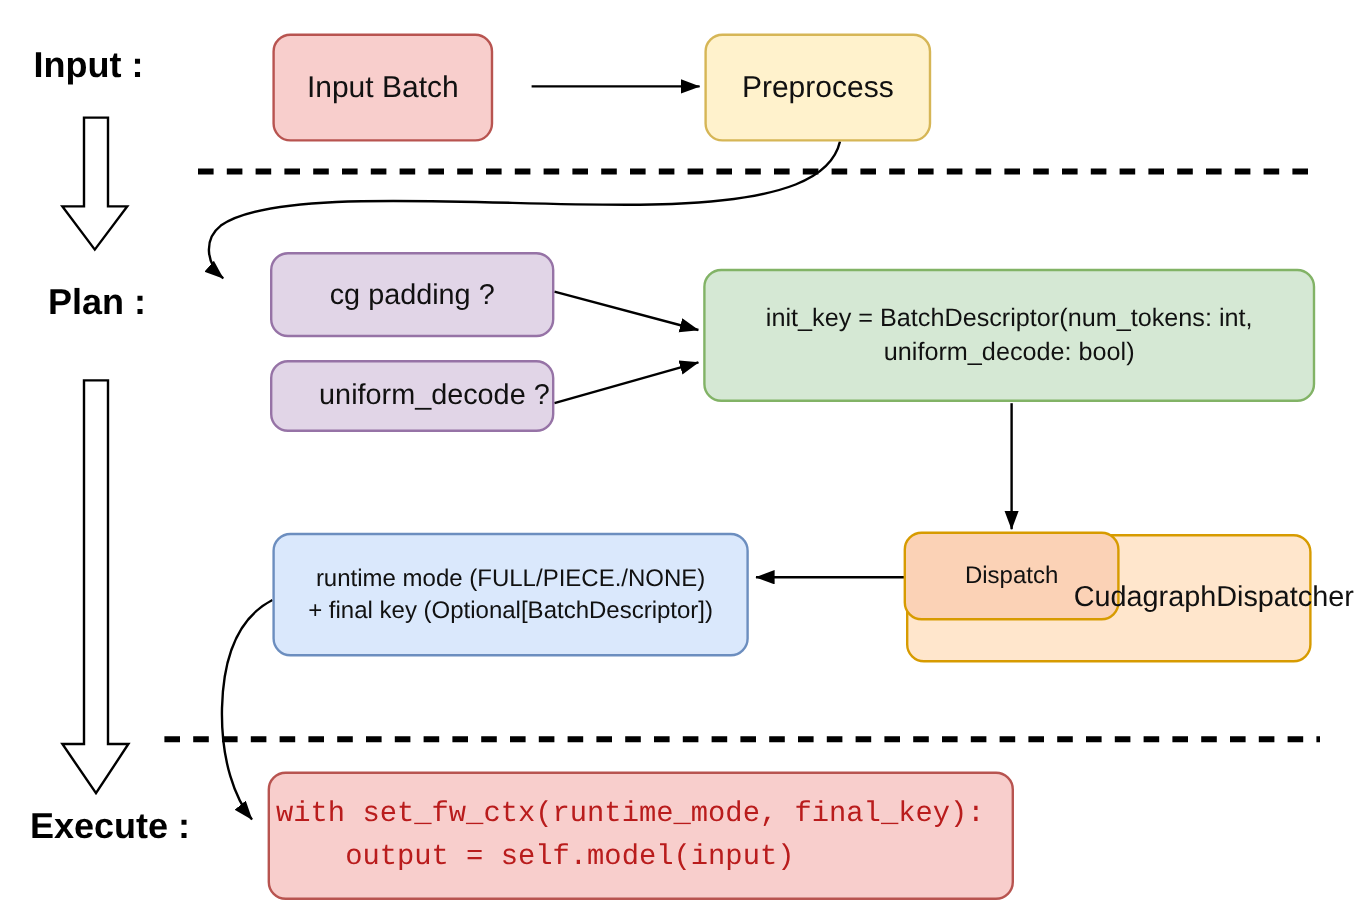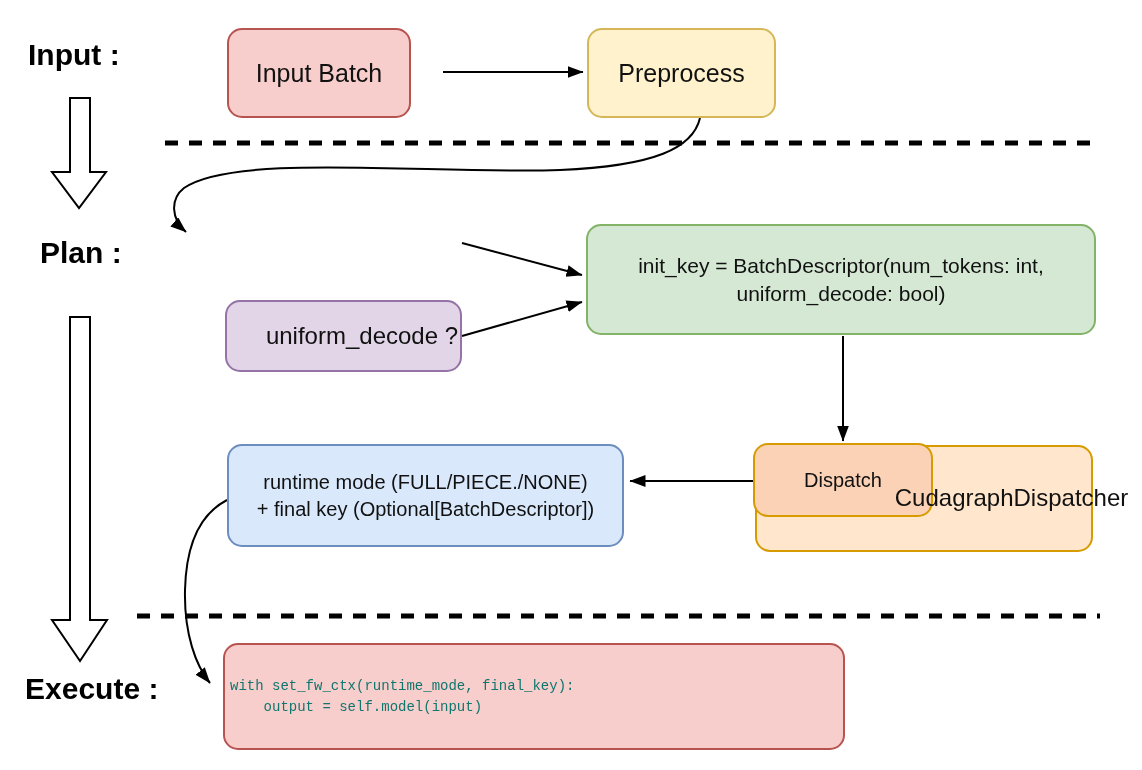--- a/index.html
+++ b/index.html
@@ -37,22 +37,22 @@
     font-weight:bold;
     font-size:30px;
     color:#000;
     white-space:nowrap;
     z-index:1;
   }
   .codebox{
     align-items:flex-start;
     justify-content:center;
     font-family:"Liberation Mono", monospace;
-    font-size:14px;
-    color:#0f766e;
+    font-size:24px;
+    color:#b91c1c;
     line-height:1.5;
     padding-left:5px;
     text-align:left;
   }
   .codebox .codeline{white-space:pre;}
   .twoline{white-space:nowrap;}
 </style>
 </head>
 <body>
 
@@ -85,21 +85,24 @@
   <div class="section-label" style="left:40px;top:236px;">Plan :</div>
   <div class="section-label" style="left:25px;top:672px;">Execute :</div>
 
   <div class="node red" style="left:227px;top:28px;width:184px;height:90px;font-size:25px;">
     <span>Input Batch</span>
   </div>
   <div class="node yellow" style="left:587px;top:28px;width:189px;height:90px;font-size:25px;">
     <span>Preprocess</span>
   </div>
 
-  <div class="node purple" style="left:225px;top:300px;width:237px;height:72px;font-size:24px;padding-left:37px;">
+  <div class="node purple" style="left:225px;top:210px;width:237px;height:71px;font-size:24px;">
+    <span>cg padding ?</span>
+  </div>
+  <div class="node purple" style="left:225px;top:300px;width:237px;height:60px;font-size:24px;padding-left:37px;">
     <span>uniform_decode ?</span>
   </div>
   <div class="node green" style="left:586px;top:224px;width:510px;height:111px;font-size:21px;">
     <span class="twoline">init_key = BatchDescriptor(num_tokens: int,</span>
     <span class="twoline">uniform_decode: bool)</span>
   </div>
 
   <div class="node orange" style="left:755px;top:445px;width:338px;height:107px;"></div>
   <div class="node salmon" style="left:753px;top:443px;width:180px;height:74px;font-size:20px;">
     <span>Dispatch</span>

